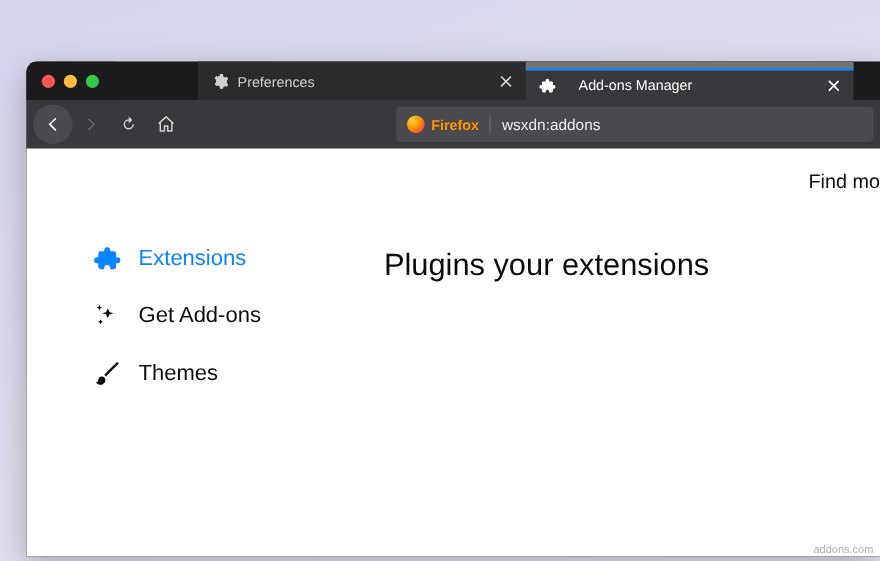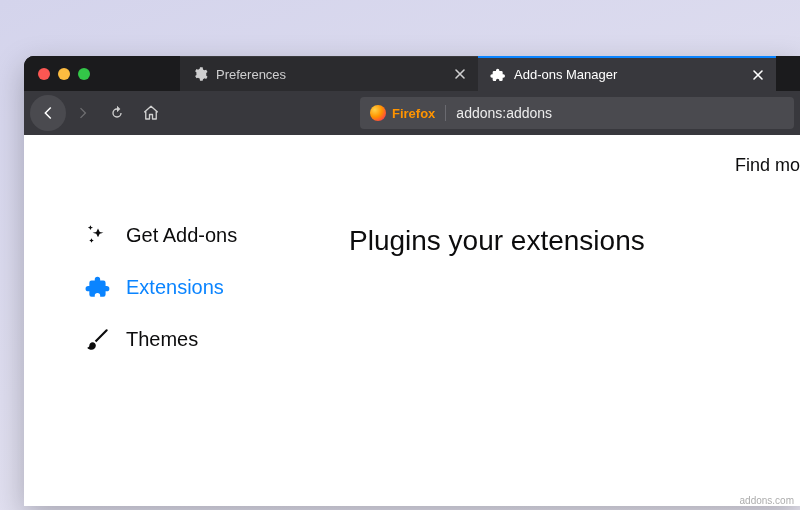--- a/index.html
+++ b/index.html
@@ -43,21 +43,21 @@
   .tab-spacer { width: 76px; }
   .tab {
     display: flex; align-items: center;
     height: 35px; width: 298px;
     padding: 0 10px 0 12px;
     color: #cfcfd0;
     font-size: 13px;
     position: relative;
   }
   .tab.inactive { background: #2b2b2e; border-top: 1px solid #3a3a3d; }
-  .tab.active { background: #38383d; border-top: 2px solid #737373; color: #fff; }
+  .tab.active { background: #38383d; border-top: 8px solid #737373; color: #fff; gap: 12px; }
   .tab .ticon { width:16px; height:16px; display:flex; align-items:center; justify-content:center; margin-right:8px; }
   .tab .tlabel { flex: 1; white-space: nowrap; overflow: hidden; }
   .tab .tclose { width:16px; height:16px; display:flex; align-items:center; justify-content:center; color:#cfcfd0; cursor:pointer; font-size:15px; }
   .tab.active::before { content:""; position:absolute; left:0; top:-2px; right:0; height:2px; background:#0a84ff; }
   
   .toolbar {
     height: 44px;
     background: #38383d;
     display: flex; align-items: center;
     padding: 0 6px;
@@ -199,45 +199,45 @@
         <svg width="18" height="18" viewBox="0 0 24 24">
             <path fill="none" stroke="#d0d0d0" stroke-width="1.8" stroke-linejoin="round" d="M3 11l9-8 9 8M5 10v10h5v-6h4v6h5V10"></path>
           </svg>
       </div>
 
       <div class="urlbar">
         <span class="ff-chip">
           <span class="ff-logo"></span>
           <span class="ff-text">Firefox</span>
         </span>
-        <span>addons:addons</span>
+        <span>wsxdn:addons</span>
       </div>
     </div>
 
     <div class="content">
       <div class="sidebar">
+
+        <div class="nav-item selected">
+          <span class="si">
+            <svg width="26" height="26" viewBox="0 0 24 24">
+                <path fill="#0a84ff" d="M20 11h-1V8a2 2 0 00-2-2h-3V5a2.5 2.5 0 10-5 0v1H6a2 2 0 00-2 2v3H3a2.5 2.5 0 100 5h1v3a2 2 0 002 2h3v-1a2.5 2.5 0 115 0v1h3a2 2 0 002-2v-3h1a2.5 2.5 0 100-5z"></path>
+              </svg>
+          </span>
+          <span>Extensions</span>
+        </div>
 
         <div class="nav-item">
           <span class="si">
             <svg width="26" height="26" viewBox="0 0 24 24">
                 <path fill="#0c0c0d" d="M12 6l1.6 3.2L17 10l-3.4.8L12 14l-1.6-3.2L7 10l3.4-.8L12 6zM5 3l.8 1.6L7.4 5 5.8 5.8 5 7.4 4.2 5.8 2.6 5l1.6-.4L5 3zm1 12l.7 1.4 1.4.7-1.4.7L6 19.2l-.7-1.4L3.9 17l1.4-.7L6 15z"></path>
               </svg>
           </span>
           <span>Get Add-ons</span>
         </div>
 
-        <div class="nav-item selected">
-          <span class="si">
-            <svg width="26" height="26" viewBox="0 0 24 24">
-                <path fill="#0a84ff" d="M20 11h-1V8a2 2 0 00-2-2h-3V5a2.5 2.5 0 10-5 0v1H6a2 2 0 00-2 2v3H3a2.5 2.5 0 100 5h1v3a2 2 0 002 2h3v-1a2.5 2.5 0 115 0v1h3a2 2 0 002-2v-3h1a2.5 2.5 0 100-5z"></path>
-              </svg>
-          </span>
-          <span>Extensions</span>
-        </div>
-
         <div class="nav-item">
           <span class="si">
             <svg width="26" height="26" viewBox="0 0 24 24">
                 <path fill="#0c0c0d" d="M20.7 3.3a1 1 0 00-1.4 0L9 13.6l1.4 1.4L20.7 4.7a1 1 0 000-1.4zM7 15c-1.7 0-3 1.3-3 3 0 1.3-1.1 2-2 2 1 1.3 2.7 2 4 2 2.2 0 4-1.8 4-4 0-1.7-1.3-3-3-3z"></path>
               </svg>
           </span>
           <span>Themes</span>
         </div>
 
 

